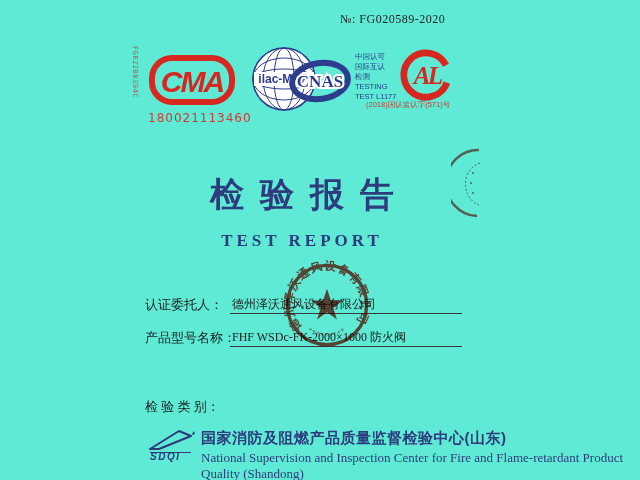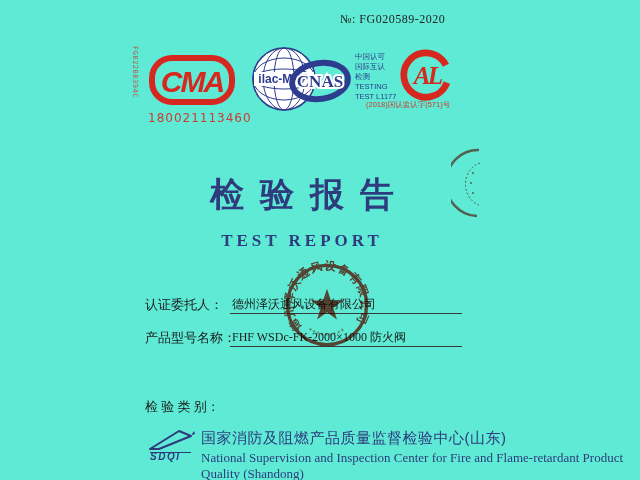--- a/index.html
+++ b/index.html
@@ -33,21 +33,21 @@
   .form-row{left:145px;width:320px;height:22px;}
   .form-label{position:absolute;left:0;top:2px;font-size:13px;color:#1b1b1b;white-space:nowrap;}
   .form-line{position:absolute;left:85px;top:0;width:232px;height:19px;border-bottom:1px solid #3a3a3a;}
   .form-value{position:absolute;left:2px;top:2px;font-size:12px;color:#1b1b1b;white-space:nowrap;}
   #row-0{top:294px;}
   #row-1{top:327px;}
   #row-2{top:377px;margin-top:19px;}
 
   
   #footer-logo{left:147px;top:427px;}
-  #footer-zh{left:201px;top:429px;font-size:15px;font-weight:normal;color:#2e3c7e;letter-spacing:.5px;
+  #footer-zh{left:201px;top:429px;font-size:15px;font-weight:bold;color:#2e3c7e;letter-spacing:.5px;
       font-family:"Liberation Sans","DejaVu Sans",sans-serif;}
   #footer-en{left:201px;top:450px;font-size:13px;color:#2e3c7e;}
 
   
   #company-seal{left:283px;top:260px;mix-blend-mode:multiply;opacity:.92;}
   #edge-stamp{left:451px;top:147px;mix-blend-mode:multiply;opacity:.8;}
 </style>
 </head>
 <body>
 

